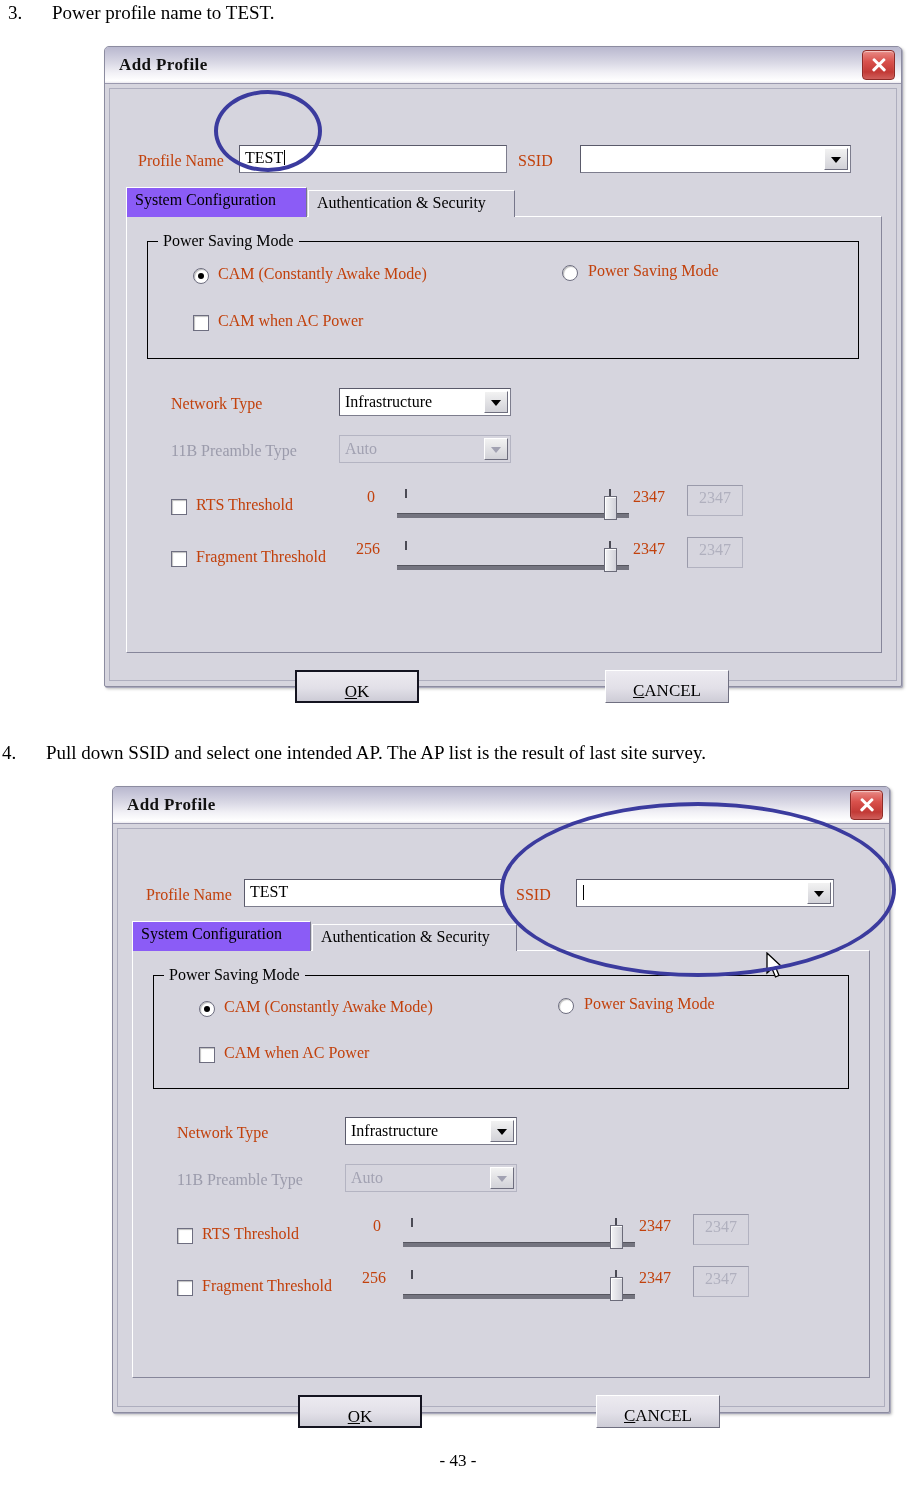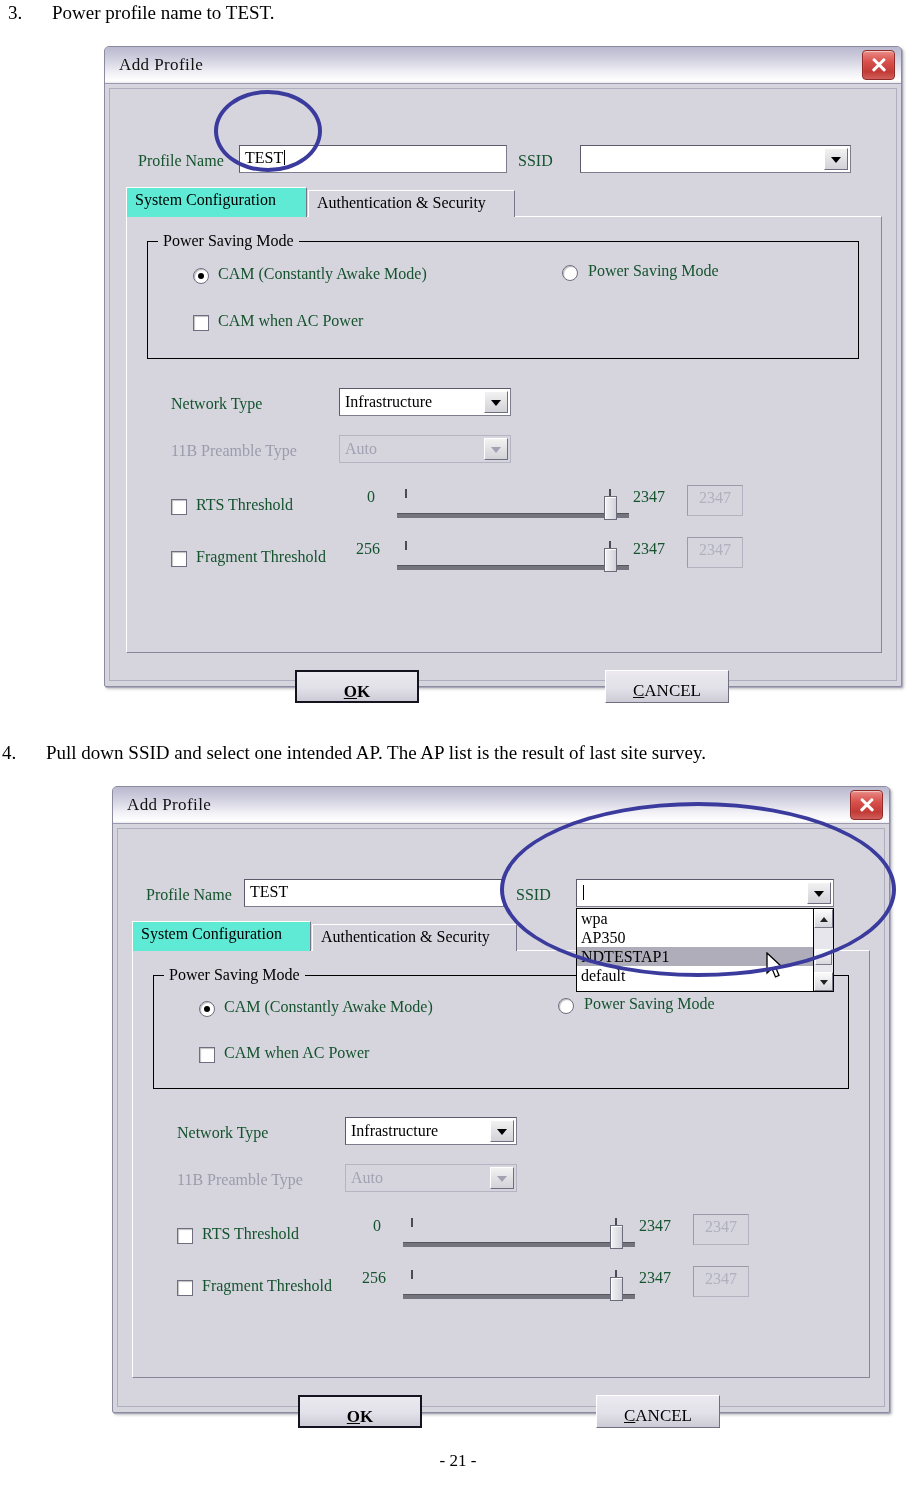--- a/index.html
+++ b/index.html
@@ -52,21 +52,21 @@
     border-radius: 4px 4px 0 0;
     background: linear-gradient(to bottom,
        #b9b8ce 0%, #c6c5d8 18%, #d8d7e4 42%, #f2f1f6 72%, #ffffff 94%, #eceaf0 100%);
     border-bottom: 1px solid #9a99ae;
   }
   .title-text {
     position: absolute;
     left: 14px;
     top: 8px;
     font-family: "Liberation Serif", "DejaVu Serif", serif;
-    font-weight: normal;
+    font-weight: bold;
     font-size: 17px;
     letter-spacing: .4px;
     color: #111;
   }
   .close-btn {
     position: absolute;
     right: 6px;
     top: 3px;
     width: 31px;
     height: 28px;
@@ -92,21 +92,21 @@
     margin: 4px;
     background: #d6d5de;
     border: 1px solid #aeaebe;
     height: calc(100% - 48px);
   }
 
   
   .lbl {
     position: absolute;
     font-size: 16px;
-    color: #14532d;
+    color: #c2410c;
     white-space: nowrap;
   }
   .lbl.dim { color: #9b9bab; }
 
   .textbox {
     position: absolute;
     background: #fff;
     border: 1px solid #7d7d8d;
     border-top-color: #5a5a6a;
     border-left-color: #5a5a6a;
@@ -233,21 +233,21 @@
     border: 1px solid #fefefe;
     border-right-color: #76768a;
     border-bottom: none;
     font-size: 16px;
     padding: 3px 8px 4px 8px;
     white-space: nowrap;
     box-sizing: border-box;
     cursor: pointer;
   }
   .tab.active {
-    background: #5eead4;
+    background: #8b5cf6;
     z-index: 3;
     height: 30px;
     border-top-color: #ffffff;
   }
   .tab.inactive { height: 27px; z-index: 2; }
 
   .tabpanel {
     position: absolute;
     background: #d6d5de;
     border: 1px solid #ffffff;
@@ -344,21 +344,21 @@
     background: linear-gradient(to bottom,#eceaf0 0%,#e2e0e8 55%,#cdccd6 100%);
     border: 1px solid #ffffff;
     border-right-color: #6f6f80;
     border-bottom-color: #6f6f80;
     box-sizing: border-box;
     font-size: 17px;
     text-align: center;
     cursor: pointer;
     color: #000;
   }
-  .pushbtn.default { border: 2px solid #141420; font-weight: bold; }
+  .pushbtn.default { border: 2px solid #141420; }
   .pushbtn span { display: inline-block; padding-top: 5px; }
   .pushbtn u { text-decoration: underline; }
 
   
   .annot {
     position: absolute;
     border: 4px solid #3b3b9e;
     border-radius: 50%;
     z-index: 60;
     pointer-events: none;
@@ -463,31 +463,20 @@
   <div class="dlg-body">
 
     <div class="lbl" style="left:28px; top:57px;">Profile Name</div>
     <div class="textbox" style="left:126px; top:50px; width:260px; height:28px;"><span>TEST</span></div>
 
     <div class="lbl" style="left:398px; top:57px;">SSID</div>
     <div class="combo" style="left:458px; top:50px; width:258px; height:28px;"><span class="caret"></span><span></span>
       <div class="combo-arrow"></div>
     </div>
 
-    <div class="dropdown" style="left:458px; top:79px; width:258px; height:84px;">
-      <div class="dd-item">wpa</div>
-      <div class="dd-item">AP350</div>
-      <div class="dd-item selected">NDTESTAP1</div>
-      <div class="dd-item">default</div>
-      <div class="dd-scroll">
-        <div class="dd-arrow-btn up"></div>
-        <div class="dd-thumb"></div>
-        <div class="dd-arrow-btn down"></div>
-      </div>
-    </div>
 
     <svg class="cursor-arrow" style="left:648px; top:123px;" width="20" height="28" viewBox="0 0 20 28">
       <polygon points="1,1 1,21 6,16.5 9.5,25 13,23.4 9.6,15.2 16,15" fill="#ffffff" stroke="#000000" stroke-width="1.3"></polygon>
     </svg>
 
     <div class="tabstrip" style="left:14px; top:90px; width:386px; height:32px;">
       <div class="tab active" style="left:0px; width:179px;"><span>System Configuration</span></div>
       <div class="tab inactive" style="left:180px; width:205px;"><span>Authentication &amp; Security</span></div>
     </div>
 
@@ -541,13 +530,13 @@
       <div class="readout" style="left:560px; top:315px; width:56px; height:31px;">2347</div>
     </div>
 
     <div class="pushbtn default" style="left:180px; top:566px; width:124px; height:33px;"><span><u>O</u><span>K</span></span></div>
     <div class="pushbtn" style="left:478px; top:566px; width:124px; height:33px;"><span><u>C</u><span>ANCEL</span></span></div>
   </div>
 </div>
 
 <div class="annot" style="left:500px; top:802px; width:388px; height:167px;"></div>
 
-<div class="page-footer">- 21 -</div>
+<div class="page-footer">- 43 -</div>
 
 </body></html>

